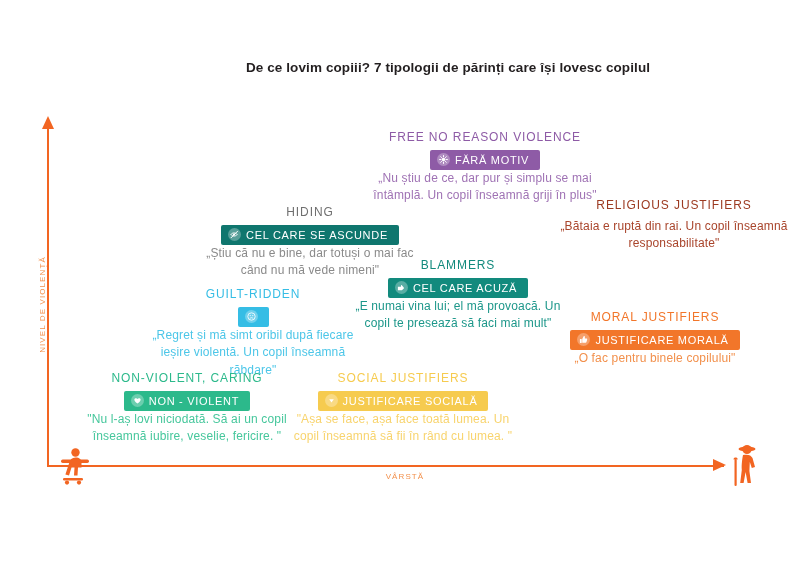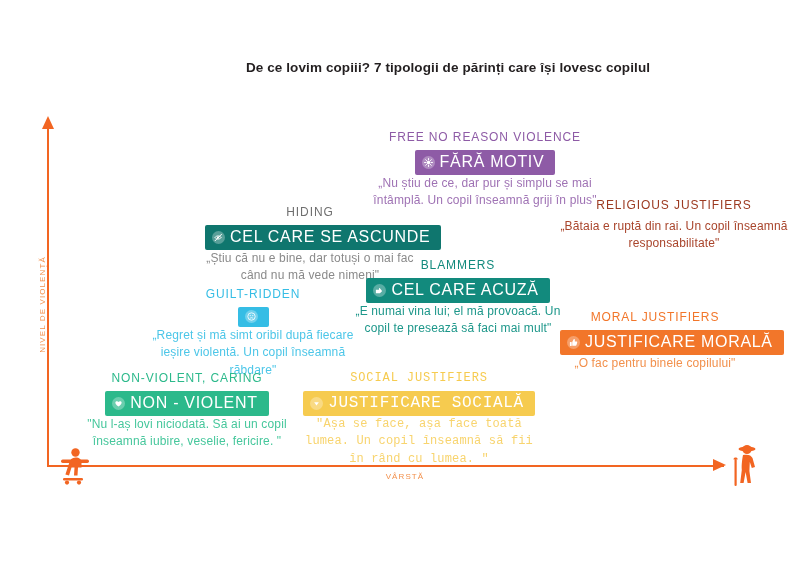--- a/index.html
+++ b/index.html
@@ -113,21 +113,21 @@
     margin-bottom: 6px;
     white-space: nowrap;
   }
   .type-badge {
     display: inline-flex;
     align-items: center;
     gap: 5px;
     padding: 3px 11px 4px 7px;
     border-radius: 2px;
     color: #ffffff;
-    font-size: 16px;
+    font-size: 11px;
     letter-spacing: 0.7px;
     white-space: nowrap;
   }
   .type-badge-icon {
     display: inline-flex;
     width: 13px;
     height: 13px;
     border-radius: 50%;
     background: rgba(255,255,255,0.30);
     align-items: center;
@@ -142,21 +142,21 @@
   }
 
   
   .block-free     { left: 371px; top: 130px; width: 228px; }
   .block-religious{ left: 554px; top: 198px; width: 240px; }
   .block-hiding   { left: 205px; top: 205px; width: 210px; }
   .block-blammers { left: 353px; top: 258px; width: 210px; }
   .block-guilt    { left: 145px; top: 287px; width: 216px; }
   .block-moral    { left: 560px; top: 310px; width: 190px; }
   .block-nonviol  { left: 68px;  top: 371px; width: 238px; }
-  .block-social   { left: 300px; top: 371px; width: 238px; font-family: Liberation Mono, monospace; }
+  .block-social   { left: 284px; top: 371px; width: 238px; }
 </style>
 </head>
 <body>
 
 <div id="chart-canvas">
 
   <div class="chart-title">De ce lovim copiii? 7 tipologii de părinți care își lovesc copilul</div>
 
   <div class="axis-line axis-y-line"></div>
   <div class="axis-line axis-x-line"></div>

